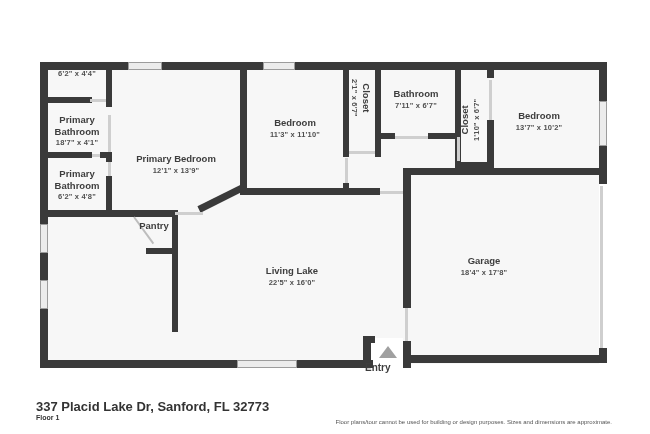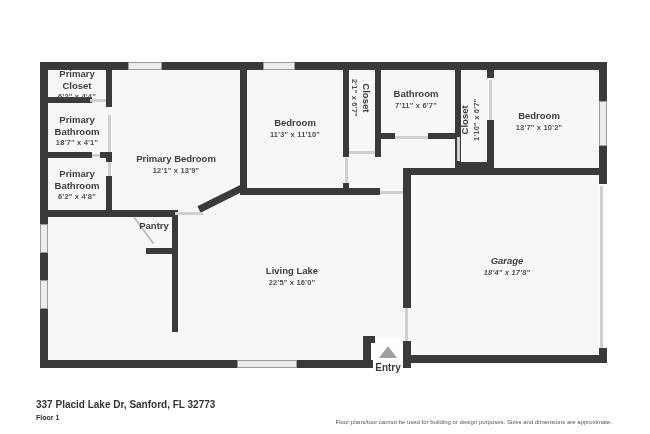--- a/index.html
+++ b/index.html
@@ -10,22 +10,22 @@
   .win{position:absolute;background:#ececec;border:1px solid #9c9c9c;box-sizing:border-box;}
   .door{position:absolute;background:#cfcfcf;}
   .diag{position:absolute;transform-origin:0 50%;}
   .room-label{position:absolute;text-align:center;color:#3d3d3d;line-height:1.22;}
   .rname{font-weight:700;font-size:9.5px;color:#3d3d3d;}
   .rdims{font-weight:600;font-size:7.5px;color:#4f4f4f;letter-spacing:.2px;margin-top:1px;}
   .v90{transform:rotate(90deg);}
   .v270{transform:rotate(-90deg);}
   .entry-tri{position:absolute;width:0;height:0;border-left:9px solid transparent;
              border-right:9px solid transparent;border-bottom:12px solid #a0a0a0;}
-  .entry-label{position:absolute;font-weight:700;font-size:10px;color:#3d3d3d;text-align:center;}
-  .addr{position:absolute;left:36px;top:399px;font-size:10px;font-weight:700;color:#333;}
+  .entry-label{position:absolute;font-weight:700;font-size:10px;color:#3d3d3d;}
+  .addr{position:absolute;left:36px;top:399px;font-size:13px;font-weight:700;color:#333;}
   .floor{position:absolute;left:36px;top:414px;font-size:7px;font-weight:600;color:#333;}
   .disclaimer{position:absolute;right:38px;top:419px;font-size:6px;color:#555;}
 </style>
 </head>
 <body>
 
 <div id="stage">
 
   <div class="fill" style="left:44px;top:66px;width:555px;height:298px;"></div>
   <div style="position:absolute;left:371px;top:338px;width:32px;height:26px;background:#fff;"></div>
@@ -83,21 +83,20 @@
   <div class="door" style="left:600px;top:186px;width:3px;height:162px;"></div>
 
   <div class="win" style="left:128px;top:62px;width:34px;height:8px;"></div>
   <div class="win" style="left:263px;top:62px;width:32px;height:8px;"></div>
   <div class="win" style="left:40px;top:224px;width:8px;height:29px;"></div>
   <div class="win" style="left:40px;top:280px;width:8px;height:29px;"></div>
   <div class="win" style="left:237px;top:360px;width:60px;height:8px;"></div>
   <div class="win" style="left:599px;top:101px;width:8px;height:45px;"></div>
 
   <div class="room-label" style="left:46px;top:68px;width:62px;">
-    <div class="rname">Primary Closet</div>
     <div class="rdims">6'2" x 4'4"</div>
   </div>
   <div class="room-label" style="left:42px;top:114px;width:70px;">
     <div class="rname">Primary Bathroom</div>
     <div class="rdims">18'7" x 4'1"</div>
   </div>
   <div class="room-label" style="left:42px;top:168px;width:70px;">
     <div class="rname">Primary Bathroom</div>
     <div class="rdims">6'2" x 4'8"</div>
   </div>
@@ -125,21 +124,21 @@
     <div class="rname">Bedroom</div>
     <div class="rdims">13'7" x 10'2"</div>
   </div>
   <div class="room-label" style="left:129px;top:220px;width:50px;">
     <div class="rname">Pantry</div>
   </div>
   <div class="room-label" style="left:242px;top:265px;width:100px;">
     <div class="rname">Living Lake</div>
     <div class="rdims">22'5" x 16'0"</div>
   </div>
-  <div class="room-label" style="left:467px;top:255px;width:80px;font-style:italic;">
+  <div class="room-label" style="left:444px;top:255px;width:80px;">
     <div class="rname">Garage</div>
     <div class="rdims">18'4" x 17'8"</div>
   </div>
 
   <div class="entry-tri" style="left:379px;top:346px;"></div>
   <div class="entry-label" style="left:365px;top:362px;width:46px;">Entry</div>
 
   <div class="addr">337 Placid Lake Dr, Sanford, FL 32773</div>
   <div class="floor">Floor 1</div>
   <div class="disclaimer">Floor plans/tour cannot be used for building or design purposes. Sizes and dimensions are approximate.</div>

